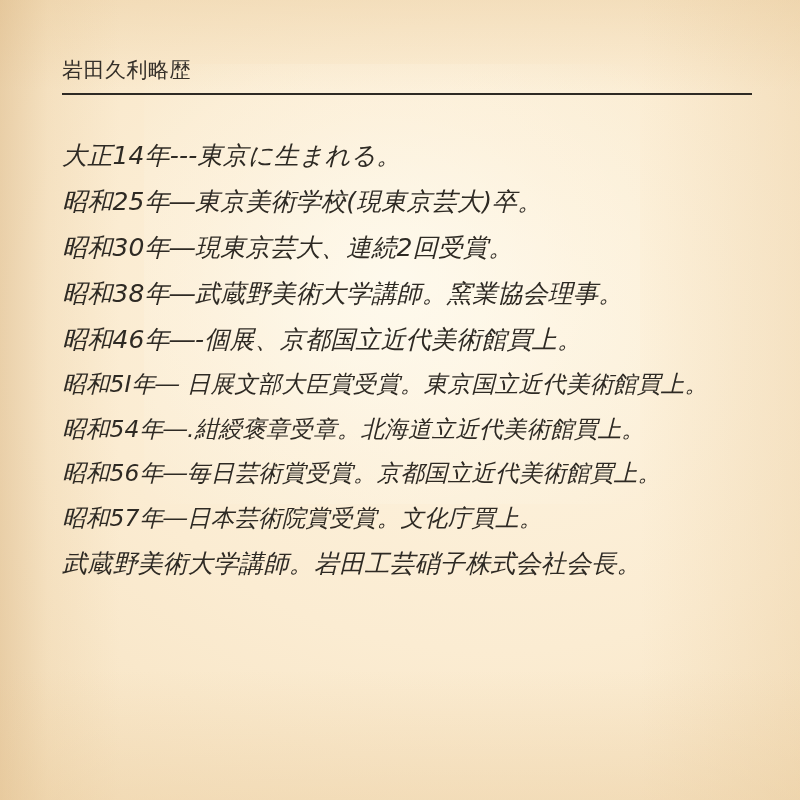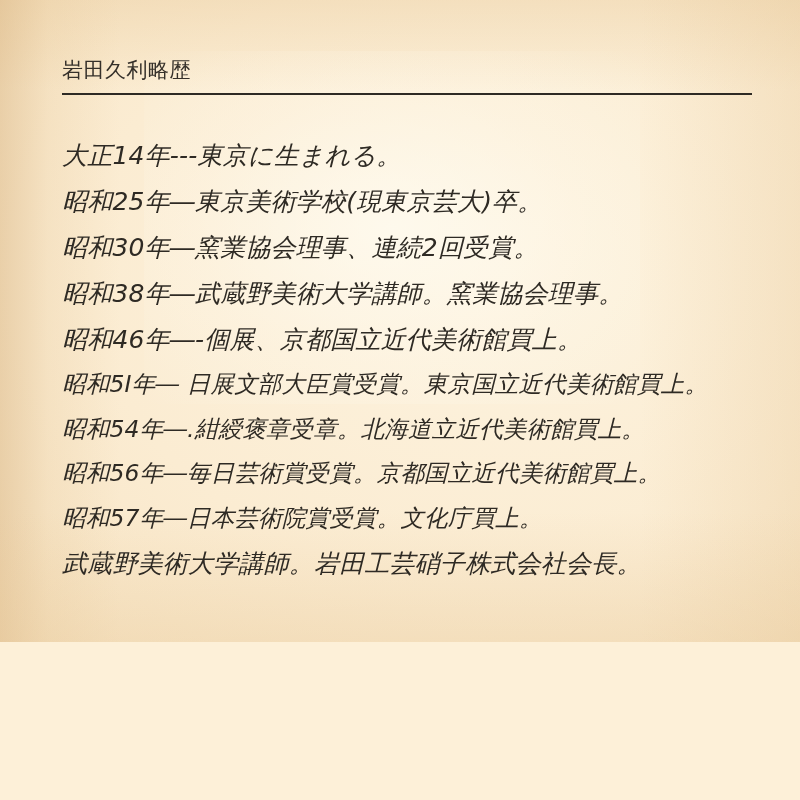--- a/index.html
+++ b/index.html
@@ -11,21 +11,21 @@
     height: 800px;
     overflow: hidden;
     font-family: "DejaVu Sans", "Liberation Sans", sans-serif;
     background: #fdf0d8;
   }
 
   
   #page {
     position: relative;
     width: 800px;
-    height: 642px;
+    height: 800px;
     box-sizing: border-box;
     background:
       radial-gradient(ellipse 900px 700px at 62% 42%, #fdf3df 0%, #fbecd2 45%, #f7e4c4 78%, #f3dcb6 100%);
   }
 
   
   #shade-left {
     position: absolute;
     left: 0; top: 0;
     width: 120px; height: 100%;
@@ -115,21 +115,21 @@
   <div id="glow"></div>
 
   <div id="heading-block">
     <div id="heading-text">岩田久利略歴</div>
     <div id="heading-rule"></div>
   </div>
 
   <div id="body-block">
       <div class="entry">大正14年---東京に生まれる。</div>
       <div class="entry">昭和25年―東京美術学校(現東京芸大)卒。</div>
-      <div class="entry">昭和30年―窯業協会理事、連続2回受賞。</div>
+      <div class="entry">昭和30年―現東京芸大、連続2回受賞。</div>
       <div class="entry">昭和38年―武蔵野美術大学講師。窯業協会理事。</div>
       <div class="entry">昭和46年―-個展、京都国立近代美術館買上。</div>
       <div class="entry small">昭和5Ⅰ年― 日展文部大臣賞受賞。東京国立近代美術館買上。</div>
       <div class="entry small">昭和54年―.紺綬褒章受章。北海道立近代美術館買上。</div>
       <div class="entry small">昭和56年―毎日芸術賞受賞。京都国立近代美術館買上。</div>
       <div class="entry small">昭和57年―日本芸術院賞受賞。文化庁買上。</div>
       <div class="entry">武蔵野美術大学講師。岩田工芸硝子株式会社会長。</div>
     </div>
 
 </div>

